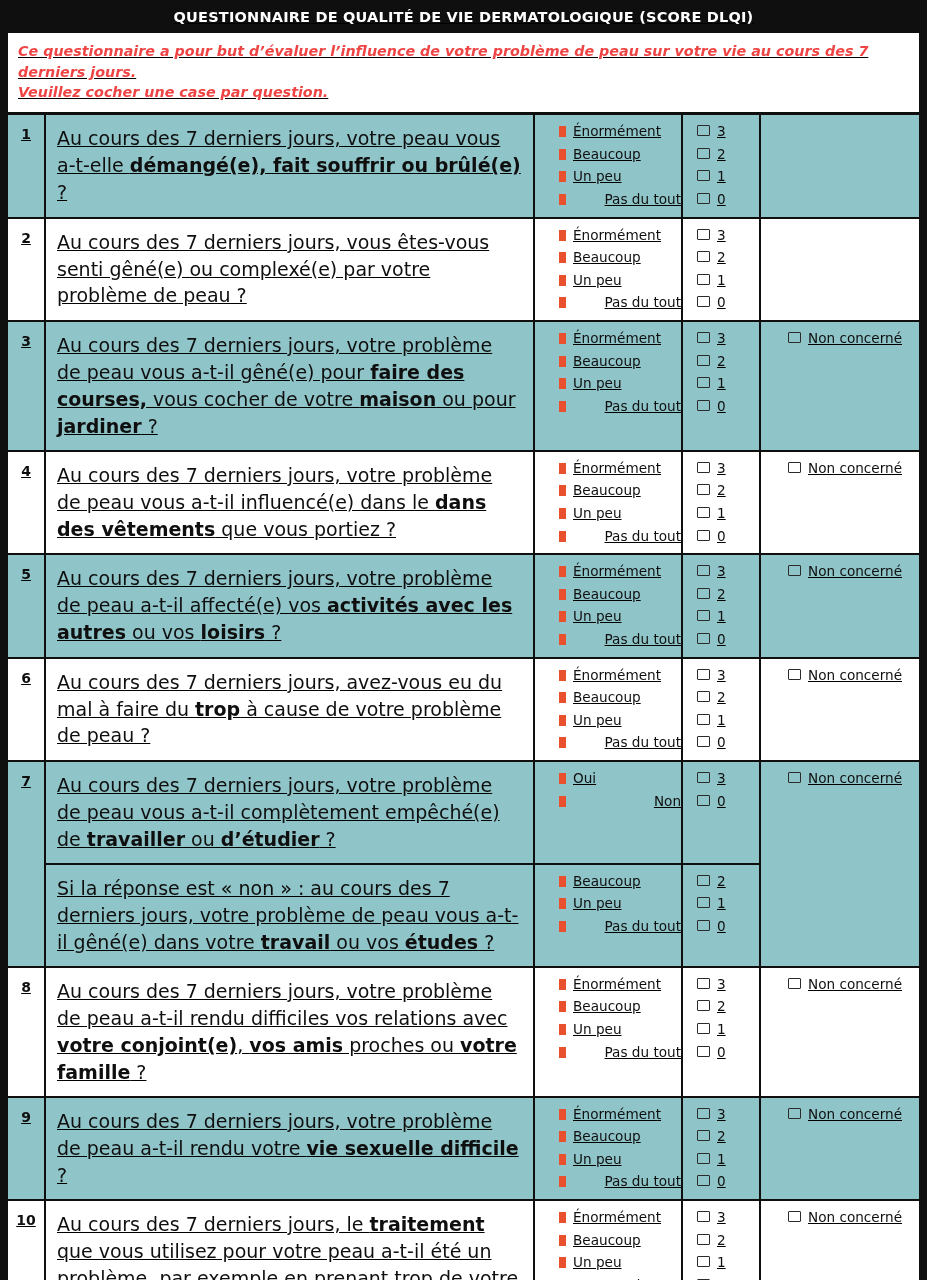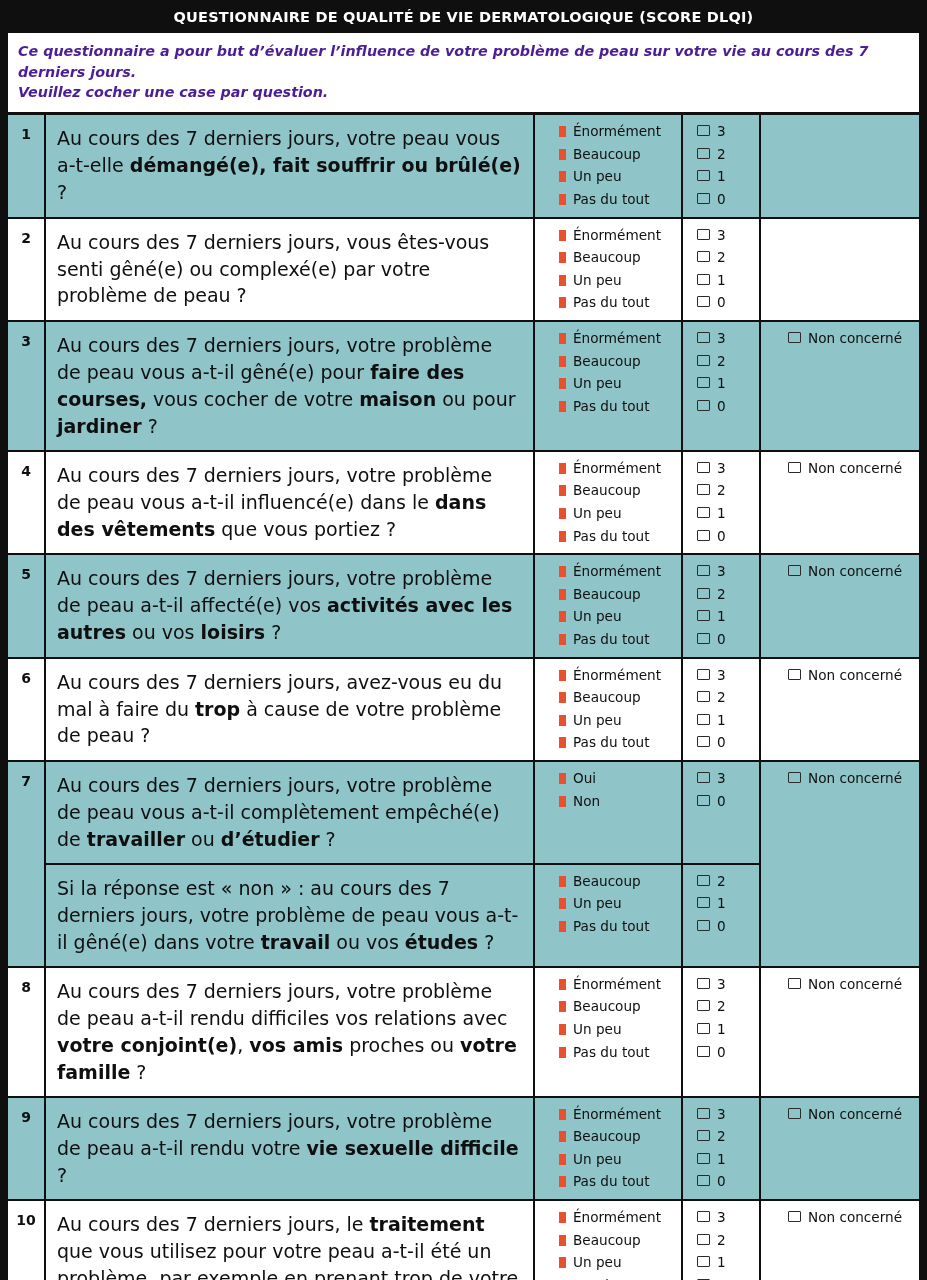--- a/index.html
+++ b/index.html
@@ -14,35 +14,36 @@
     overflow: hidden;
   }
   .page {
     width: 927px;
     height: 1280px;
     background: #0f0f0f;
     box-sizing: border-box;
     padding: 6px 8px 8px 8px;
     display: flex;
     flex-direction: column;
+    text-decoration: underline;
   }
   
   .title-bar {
     background: #0f0f0f;
     color: #ffffff;
     text-align: center;
     font-weight: bold;
     font-size: 14.5px;
     letter-spacing: 0.2px;
     padding: 3px 0 8px 0;
     font-family: "DejaVu Sans", sans-serif;
   }
   .intro {
     background: #ffffff;
-    color: #4c1d95;
+    color: #ef4444;
     font-style: italic;
     font-weight: bold;
     font-size: 14.3px;
     line-height: 1.45;
     padding: 8px 10px 9px 10px;
     border-bottom: 3px solid #0f0f0f;
   }
   
   .table {
     flex: 1;
@@ -113,21 +114,21 @@
   .shade-light .c-na { background: #ffffff; }
 
   .opt {
     display: flex;
     align-items: baseline;
     font-size: 13.6px;
     color: #0f0f0f;
     line-height: 1.0;
     margin-bottom: 9px;
   }
-  .opt:last-child { margin-bottom: 0; }
+  .opt:last-child { margin-bottom: 0; justify-content: space-between; }
   .sq {
     display: inline-block;
     width: 7px;
     height: 11px;
     background: #e8502e;
     margin-right: 7px;
     flex: 0 0 7px;
     position: relative;
     top: 1px;
   }

